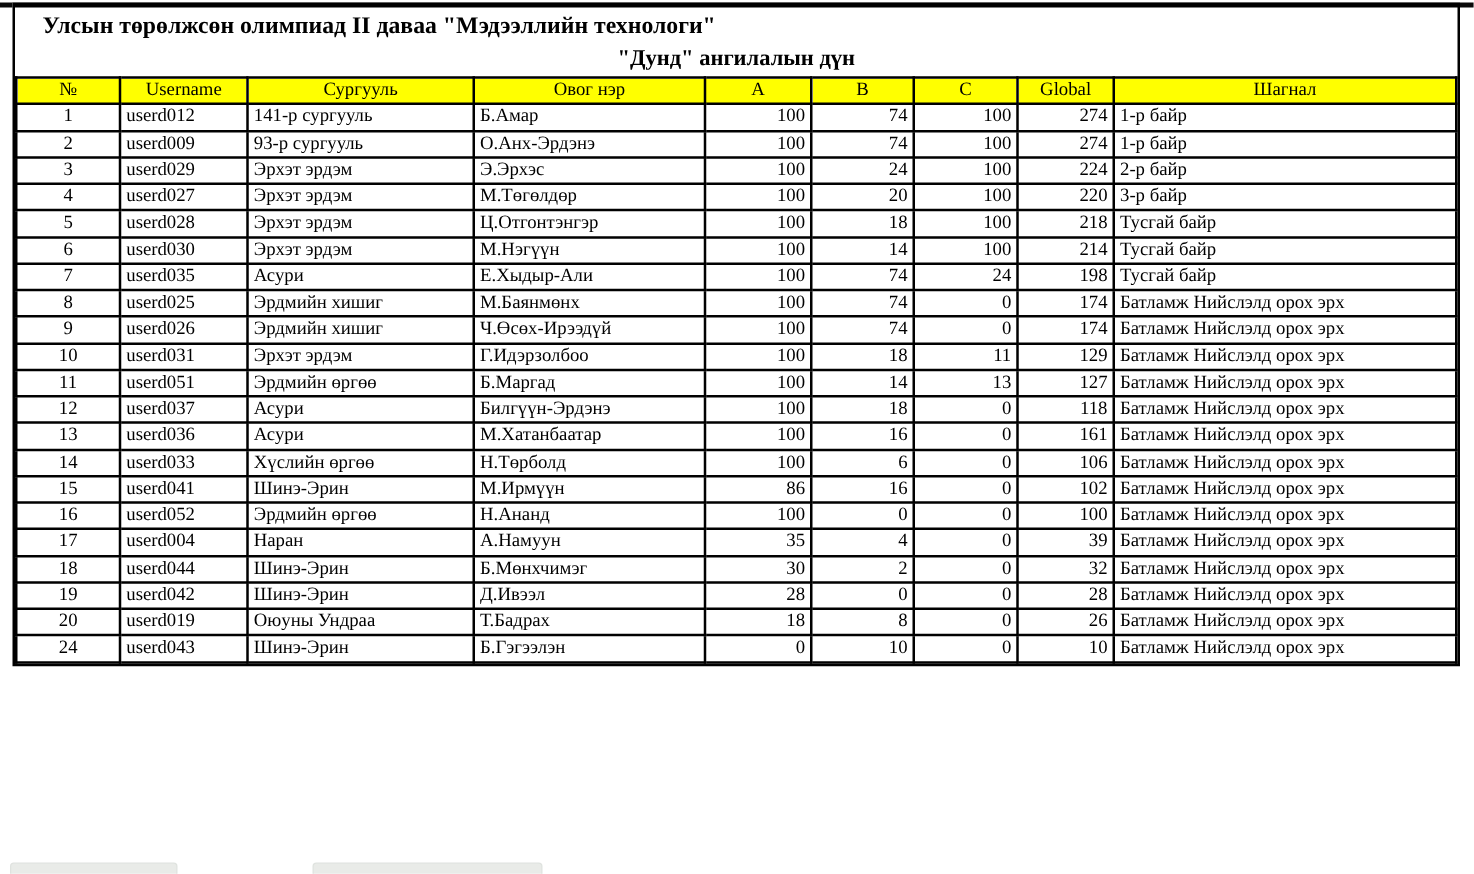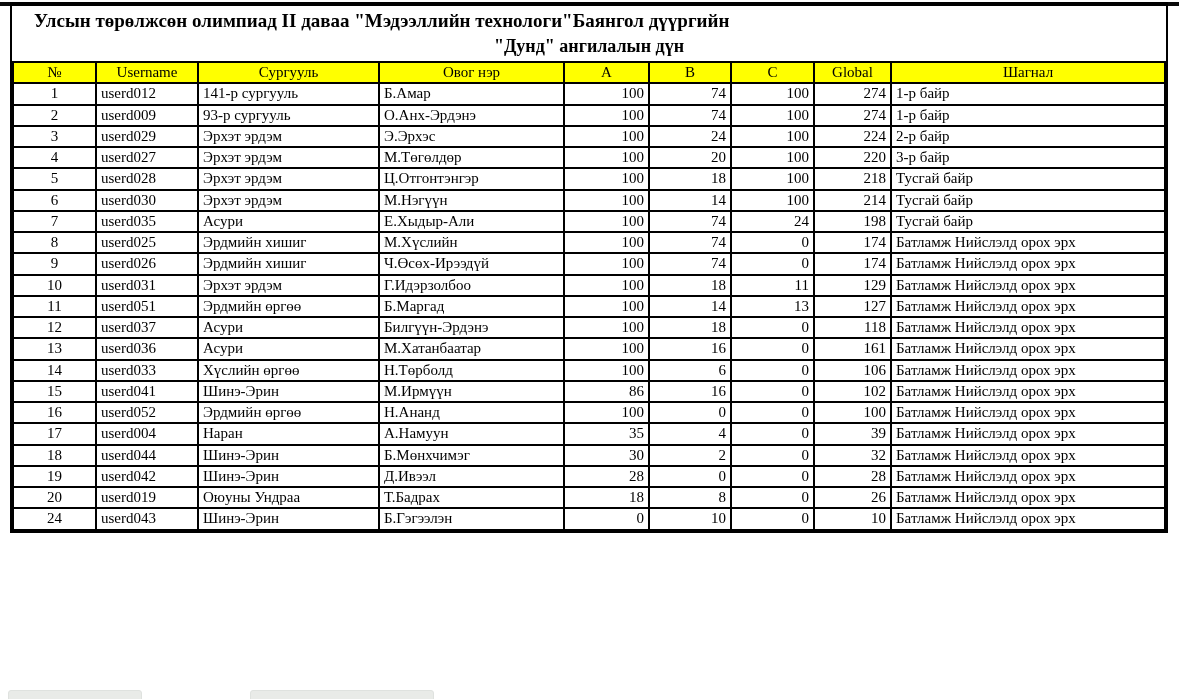--- a/index.html
+++ b/index.html
@@ -73,21 +73,20 @@
 </head>
 <body>
 
 <div class="page">
   <div class="top-rule"></div>
 
   <div class="sheet">
     <div class="title-block">
       <div class="title-line1">
         <span>Улсын төрөлжсөн олимпиад II даваа "Мэдээллийн технологи"</span>
-        <span>Баянгол дүүргийн</span>
       </div>
       <div class="title-line2">"Дунд" ангилалын дүн</div>
     </div>
 
     <table class="results">
       <colgroup>
         <col style="width:83px">
         <col style="width:102px">
         <col style="width:181px">
         <col style="width:185px">
@@ -185,21 +184,21 @@
             <td class="c-score">100</td>
             <td class="c-score">74</td>
             <td class="c-score">24</td>
             <td class="c-score">198</td>
             <td class="c-left">Тусгай байр</td>
           </tr>
           <tr>
             <td class="c-num">8</td>
             <td class="c-left">userd025</td>
             <td class="c-left">Эрдмийн хишиг</td>
-            <td class="c-left">М.Хүслийн</td>
+            <td class="c-left">М.Баянмөнх</td>
             <td class="c-score">100</td>
             <td class="c-score">74</td>
             <td class="c-score">0</td>
             <td class="c-score">174</td>
             <td class="c-left">Батламж Нийслэлд орох эрх</td>
           </tr>
           <tr>
             <td class="c-num">9</td>
             <td class="c-left">userd026</td>
             <td class="c-left">Эрдмийн хишиг</td>

